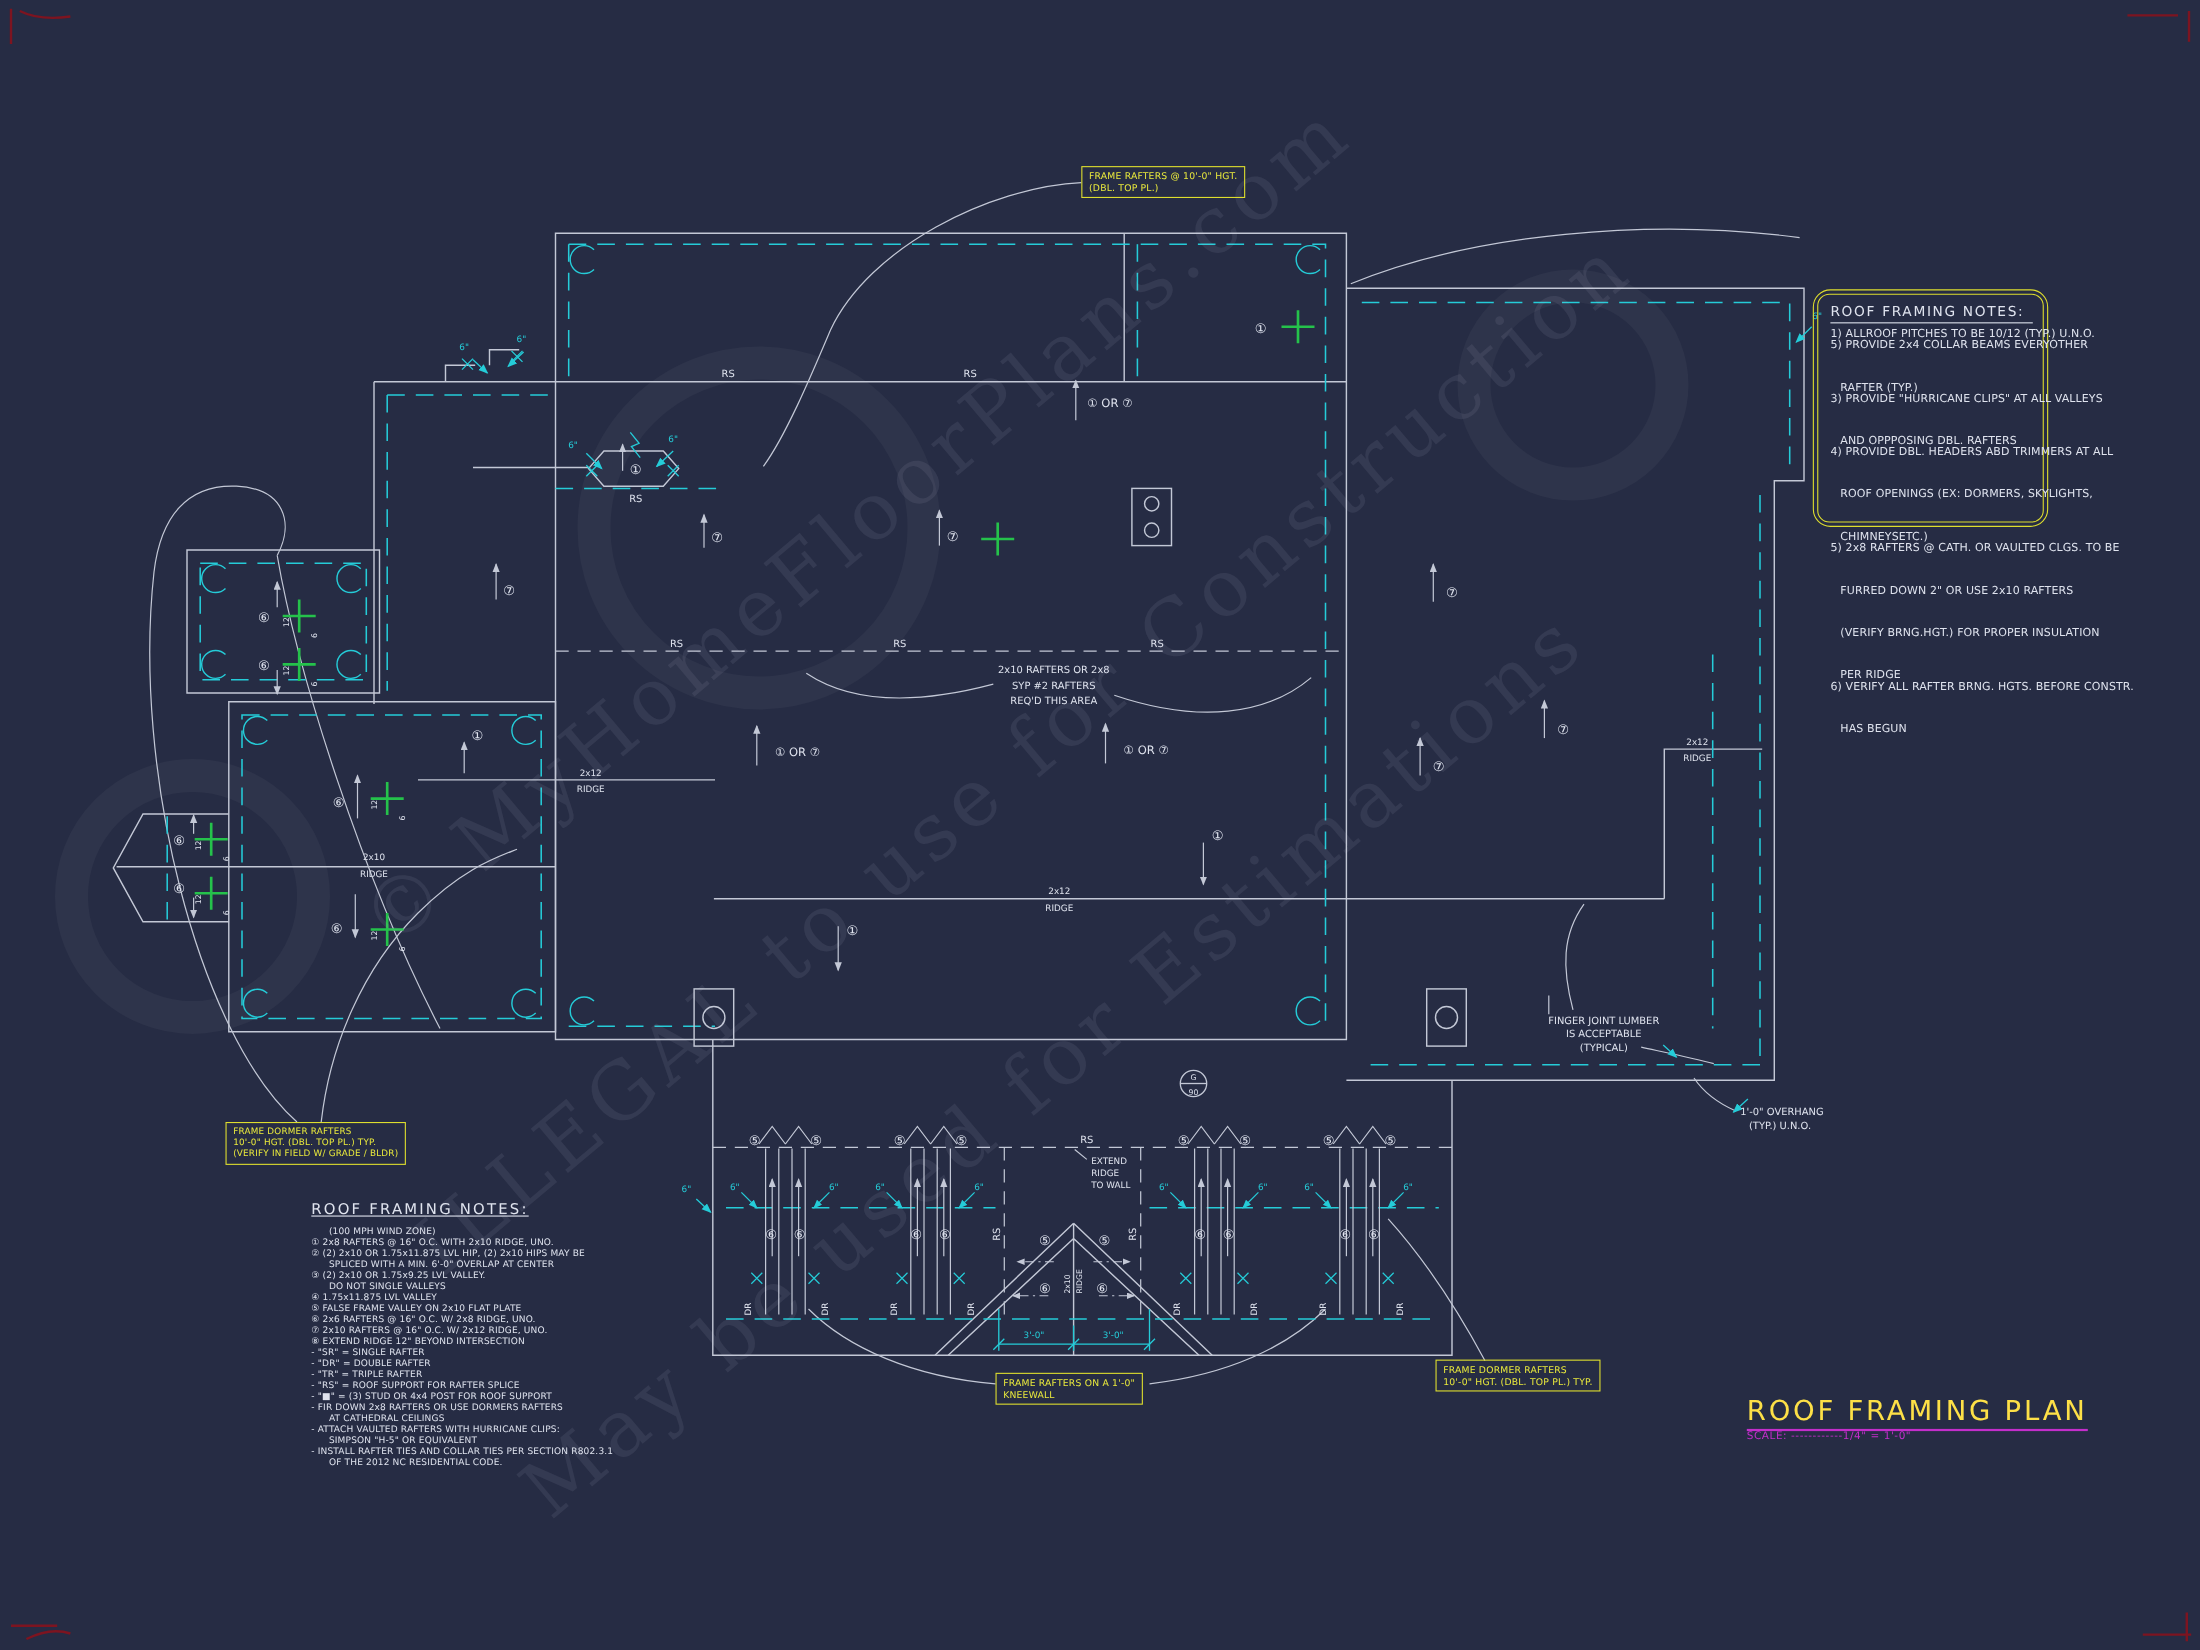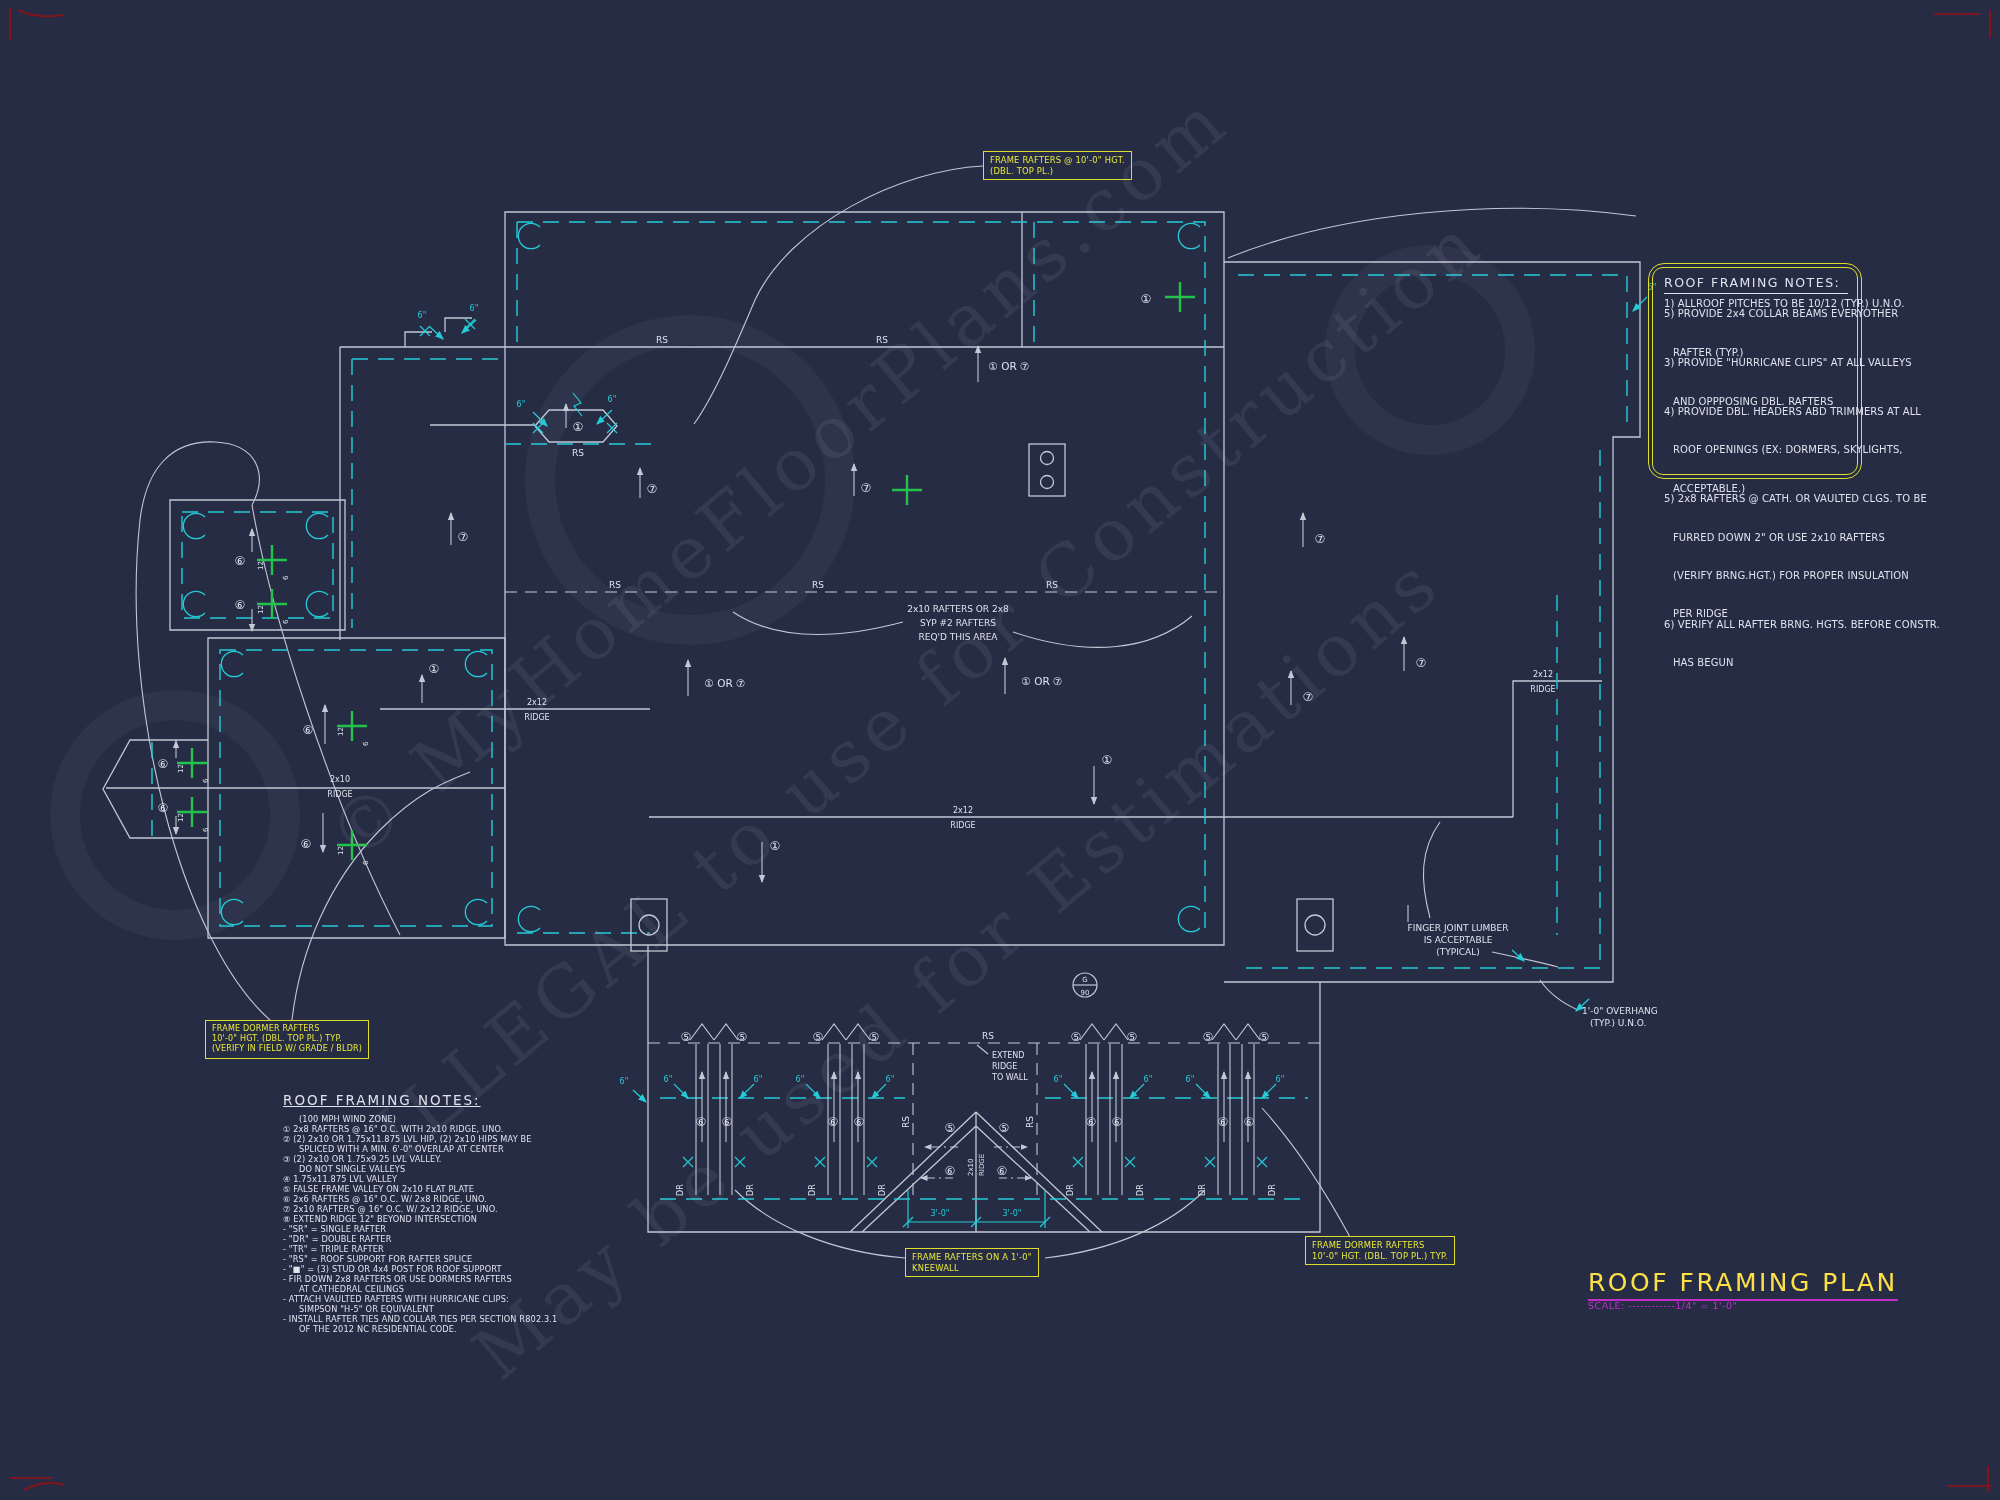--- a/index.html
+++ b/index.html
@@ -421,21 +421,21 @@
 <div class="rnotes">
   <div class="rnotes-inner">
     <div class="rnotes-title">ROOF FRAMING NOTES:</div>
     <div class="nline">1) ALLROOF PITCHES TO BE  10/12 (TYP.) U.N.O.</div>
     <div class="nline">5) PROVIDE 2x4 COLLAR BEAMS EVERYOTHER</div>
     <div class="nline cont">RAFTER (TYP.)</div>
     <div class="nline">3) PROVIDE "HURRICANE CLIPS" AT ALL VALLEYS</div>
     <div class="nline cont">AND OPPPOSING DBL. RAFTERS</div>
     <div class="nline">4) PROVIDE DBL. HEADERS ABD TRIMMERS AT ALL</div>
     <div class="nline cont">ROOF OPENINGS (EX: DORMERS, SKYLIGHTS,</div>
-    <div class="nline cont">ACCEPTABLE.)</div>
+    <div class="nline cont">CHIMNEYSETC.)</div>
     <div class="nline">5) 2x8 RAFTERS @ CATH. OR VAULTED CLGS. TO BE</div>
     <div class="nline cont">FURRED DOWN 2" OR USE 2x10 RAFTERS</div>
     <div class="nline cont">(VERIFY BRNG.HGT.) FOR PROPER INSULATION</div>
     <div class="nline cont">PER RIDGE</div>
     <div class="nline">6) VERIFY ALL RAFTER BRNG. HGTS. BEFORE CONSTR.</div>
     <div class="nline cont">HAS BEGUN</div>
   </div>
 </div>
 
 <div class="lnotes">

